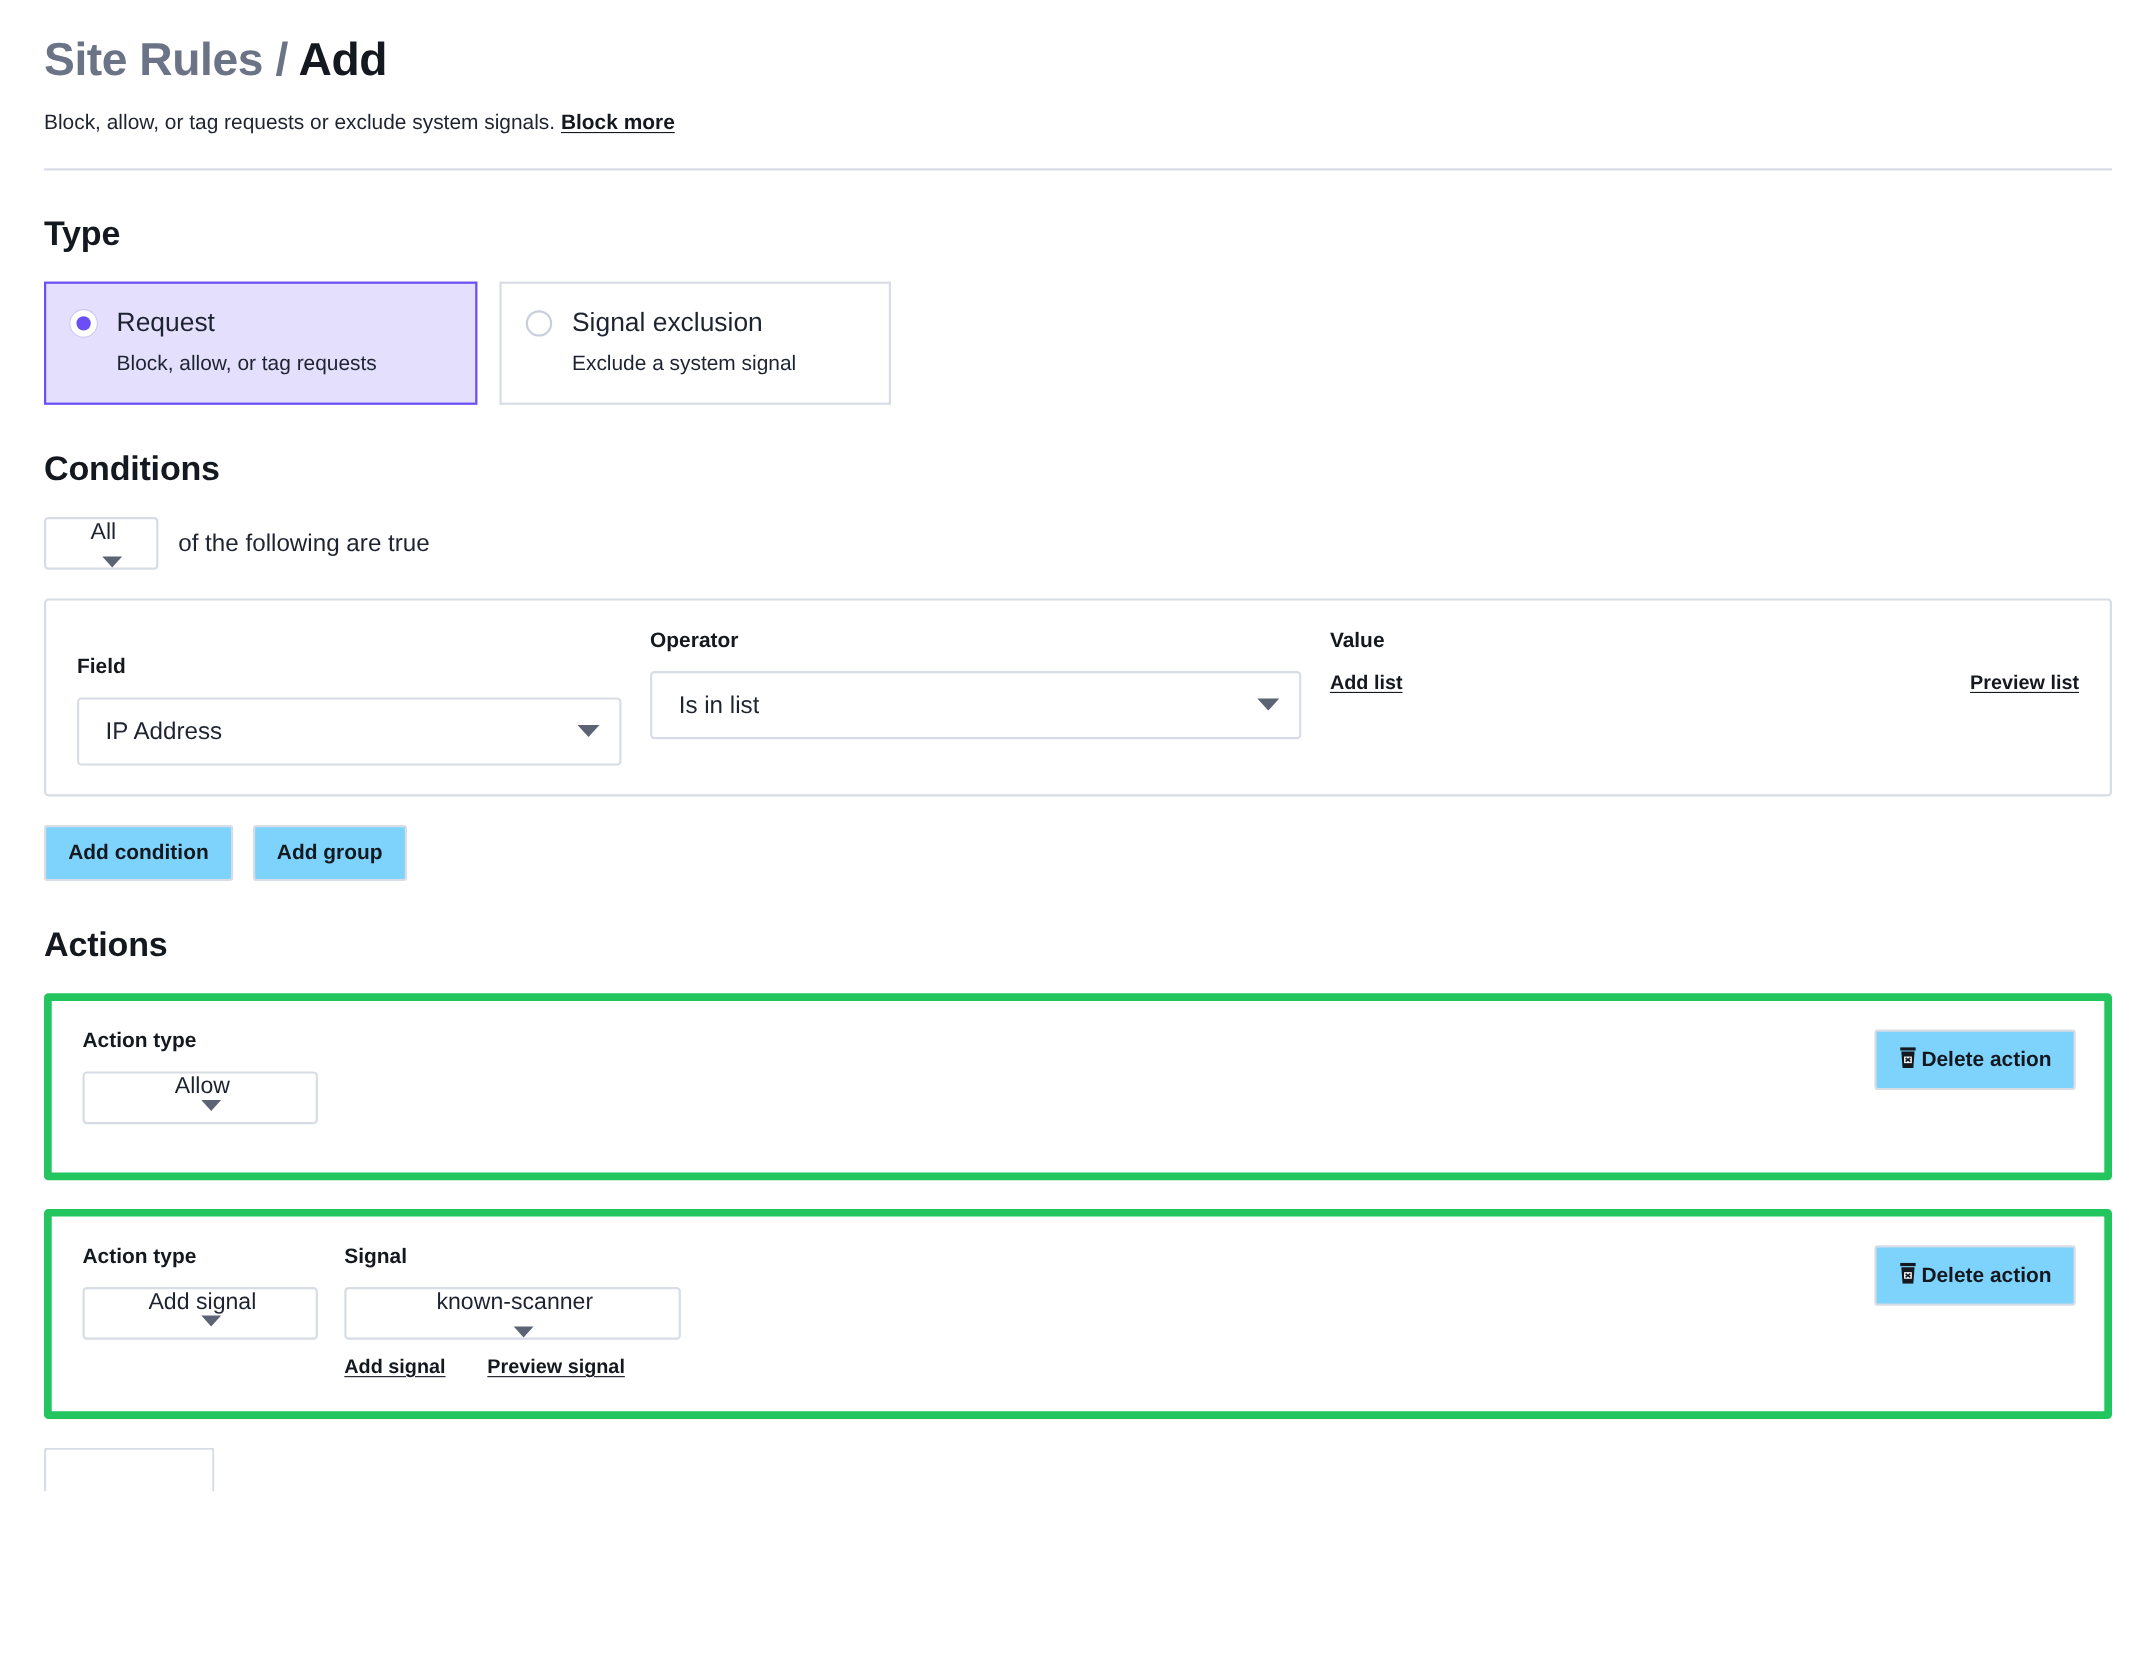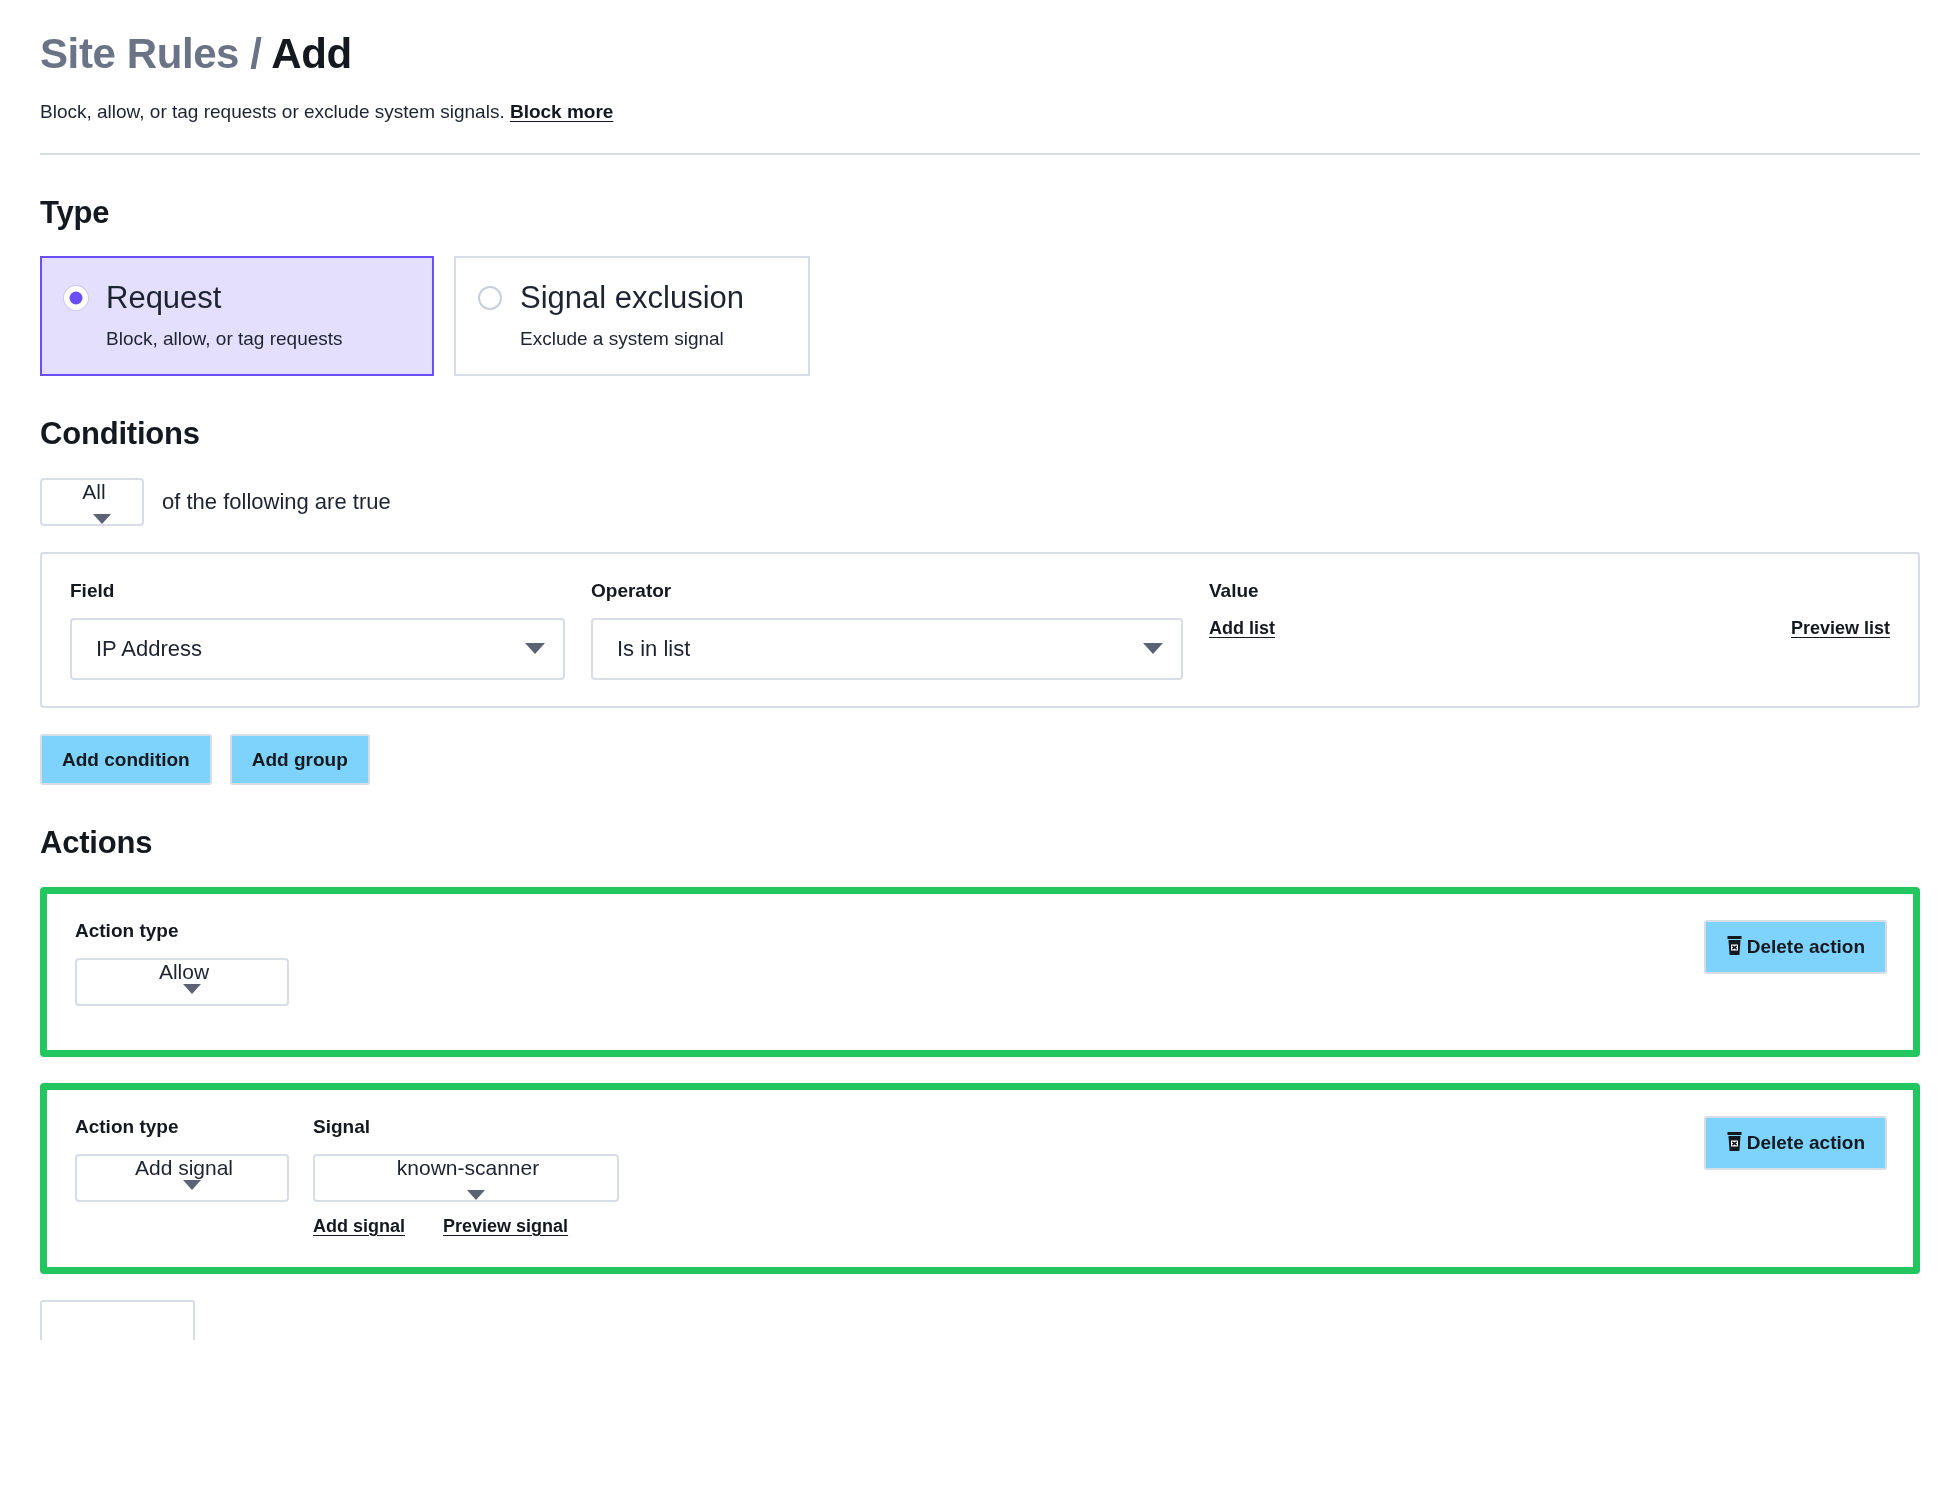--- a/index.html
+++ b/index.html
@@ -96,21 +96,21 @@
   .radio.on::after {
     content: "";
     position: absolute;
     left: 50%; top: 50%;
     transform: translate(-50%, -50%);
     width: 13px; height: 13px;
     border-radius: 50%;
     background: #6b4ef5;
   }
   .type-label {
-    font-size: 31px;
+    font-size: 24px;
     margin-left: 18px;
     color: #1d2330;
   }
   .type-desc {
     font-size: 19px;
     color: #1d2330;
     margin-top: 12px;
     margin-left: 42px;
     white-space: nowrap;
   }
@@ -183,21 +183,21 @@
     font-size: 19px;
     font-weight: bold;
     color: #14181f;
     margin-bottom: 16px;
   }
 
   .cond-grid {
     display: flex;
     gap: 26px;
   }
-  .col-field { width: 495px; }
+  .col-field { width: 495px; margin-top: 24px; }
   .col-op    { width: 592px; }
   .col-val   { flex: 1; }
 
   .links-row {
     display: flex;
     justify-content: space-between;
   }
   .ulink {
     font-size: 18px;
     font-weight: bold;

